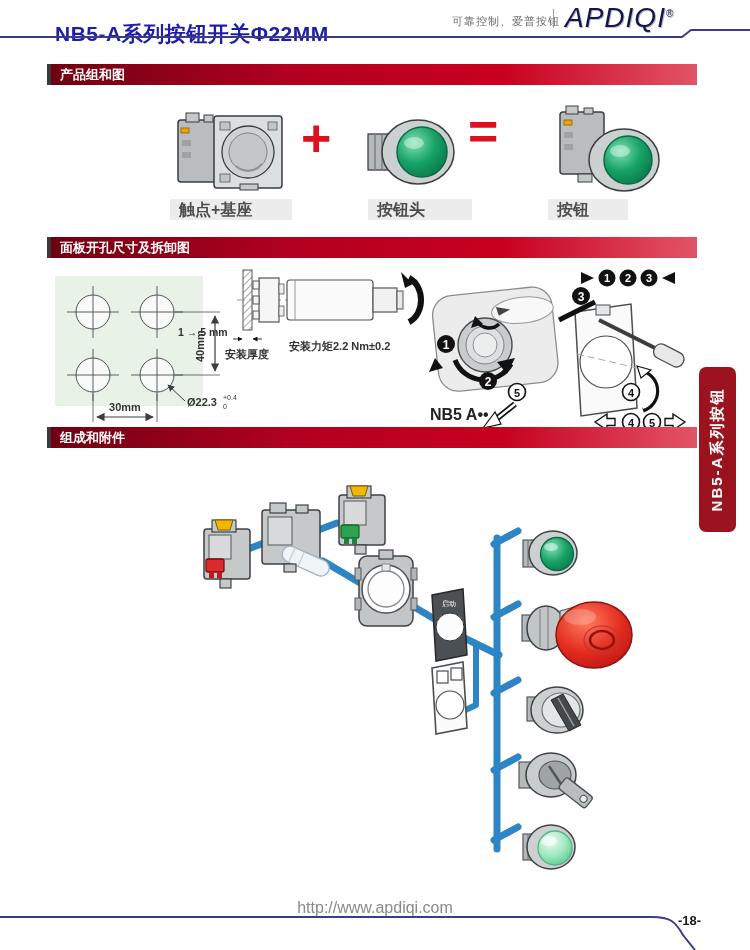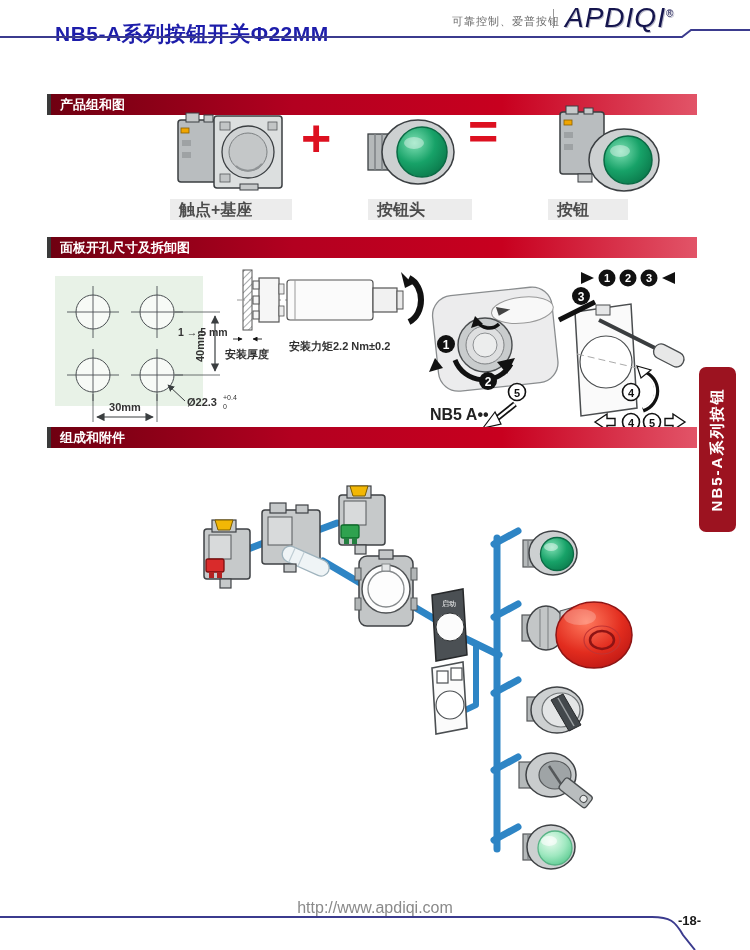--- a/index.html
+++ b/index.html
@@ -13,21 +13,21 @@
   .hdr-sep{position:absolute;left:553px;top:9px;width:1px;height:19px;background:#9a9a9a;}
   .hdr-logo{position:absolute;left:565px;top:2px;font-size:28px;font-style:italic;
             font-weight:400;color:#15154e;letter-spacing:1px;
             text-shadow:1px 1px 0 #b9b9c9;}
   .hdr-logo sup{font-size:10px;font-style:normal;vertical-align:super;}
   .hdr-line{position:absolute;left:0;top:0;width:750px;height:45px;pointer-events:none;}
   
   .banner{position:absolute;left:47px;width:650px;height:21px;line-height:21px;
           padding-left:13px;box-sizing:border-box;font-size:13px;font-weight:bold;color:#ffffff;
           background:linear-gradient(90deg,#3a3a3a 0px,#3a3a3a 4px,#6f0011 4px,#b30020 38%,#c8001f 70%,#e25468 100%);}
-  .b1{top:94px}.b2{top:237px}.b3{top:427px}
+  .b1{top:64px}.b2{top:237px}.b3{top:427px}
   
   .op{position:absolute;font-size:52px;font-weight:900;color:#dd1020;line-height:1;}
   .combo-label{position:absolute;top:199px;height:21px;line-height:21px;background:#ececec;
                color:#4d4d4d;font-size:16px;font-weight:bold;padding-left:9px;box-sizing:border-box;}
   
   .side-tab{position:absolute;left:699px;top:367px;width:37px;height:165px;background:#9c1320;
             border-radius:7px;display:flex;align-items:center;justify-content:center;}
   .side-tab span{transform:rotate(-90deg);white-space:nowrap;color:#fff;font-size:15px;
                  font-weight:bold;letter-spacing:2px;}
   

